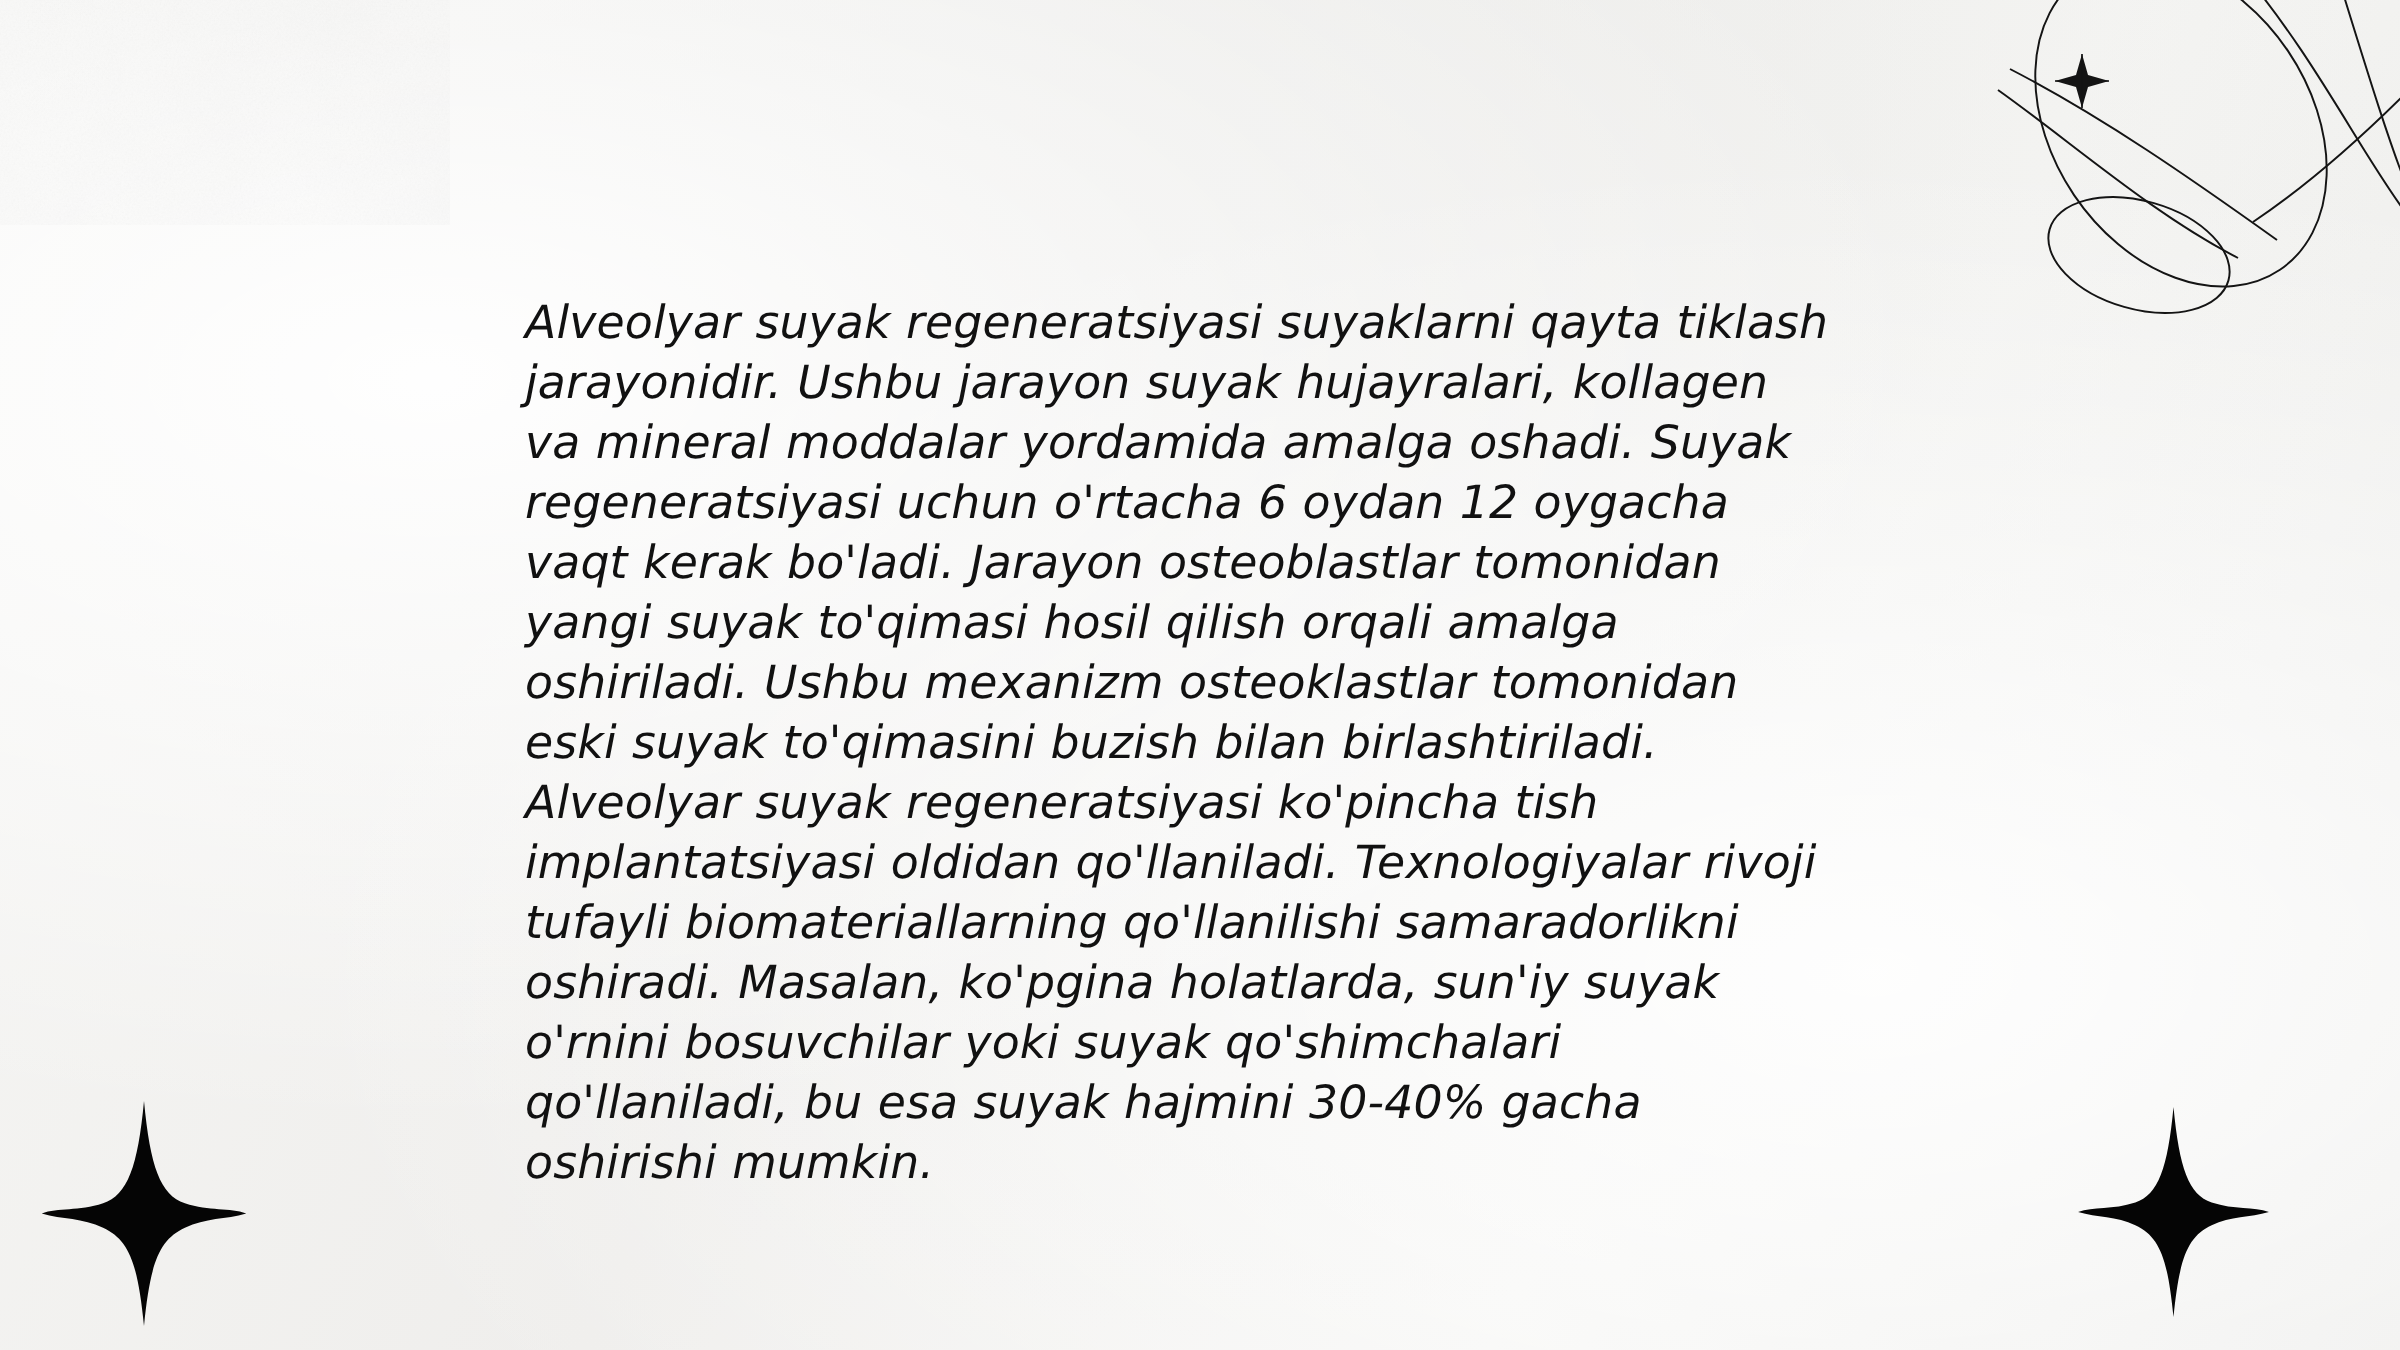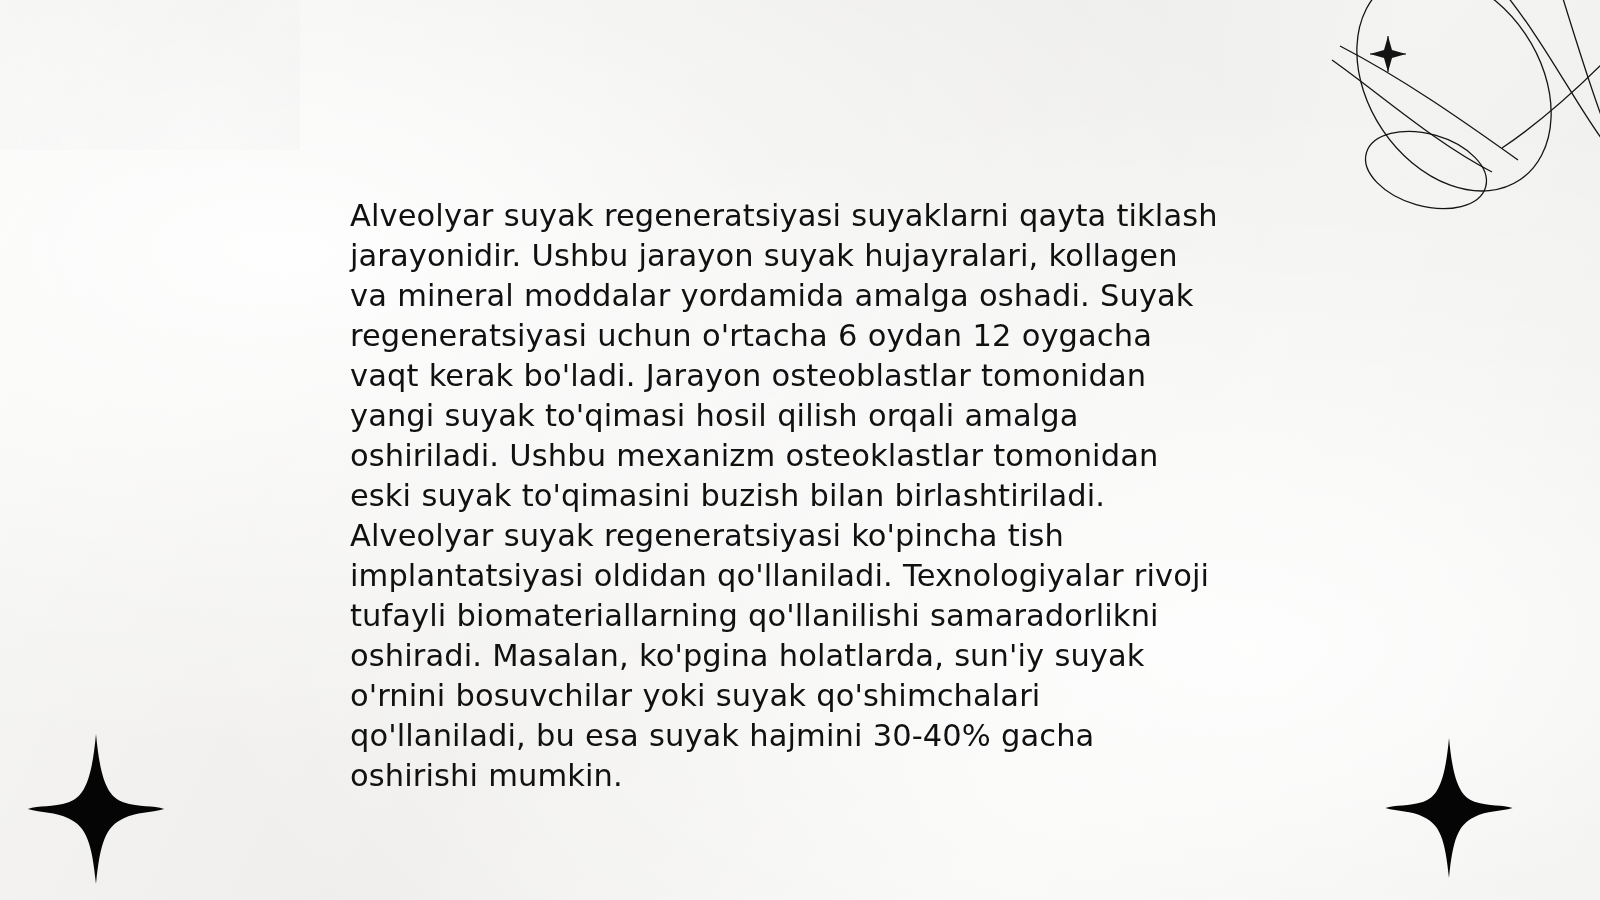--- a/index.html
+++ b/index.html
@@ -38,20 +38,21 @@
     position: absolute;
     left: 350px;
     top: 196px;
     width: 870px;
     color: #111111;
     font-size: 30.5px;
     line-height: 40px;
     letter-spacing: 0.1px;
     white-space: pre-wrap;
     word-spacing: 0.4px;
+    font-style: italic;
   }
 
   
   #orbit-decor {
     position: absolute;
     right: -6px;
     top: -26px;
     width: 300px;
     height: 300px;
     pointer-events: none;

